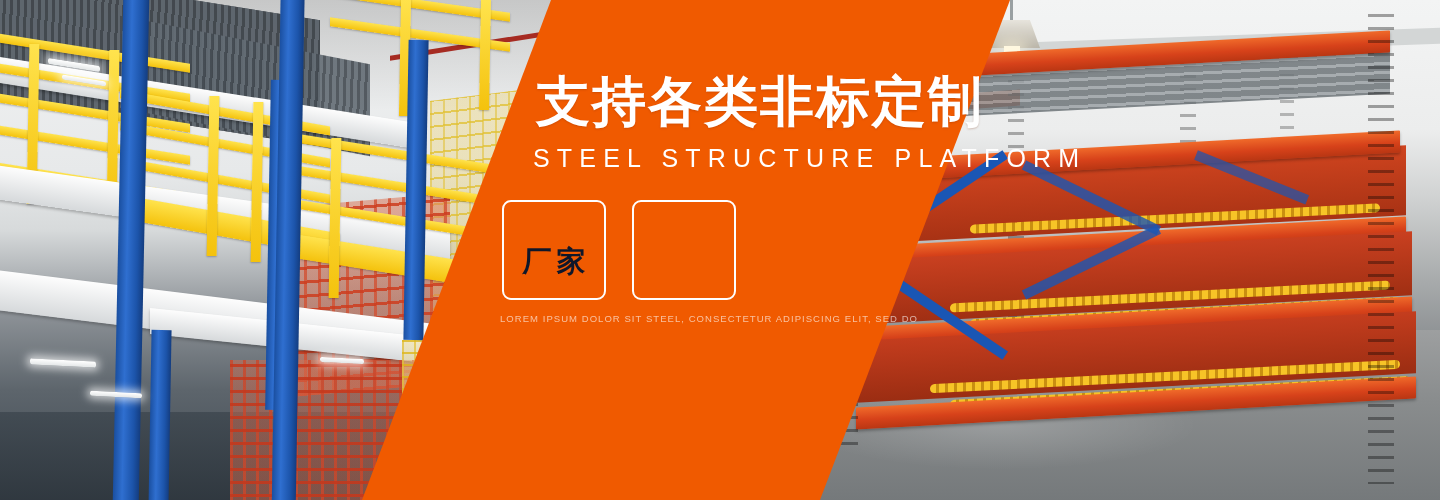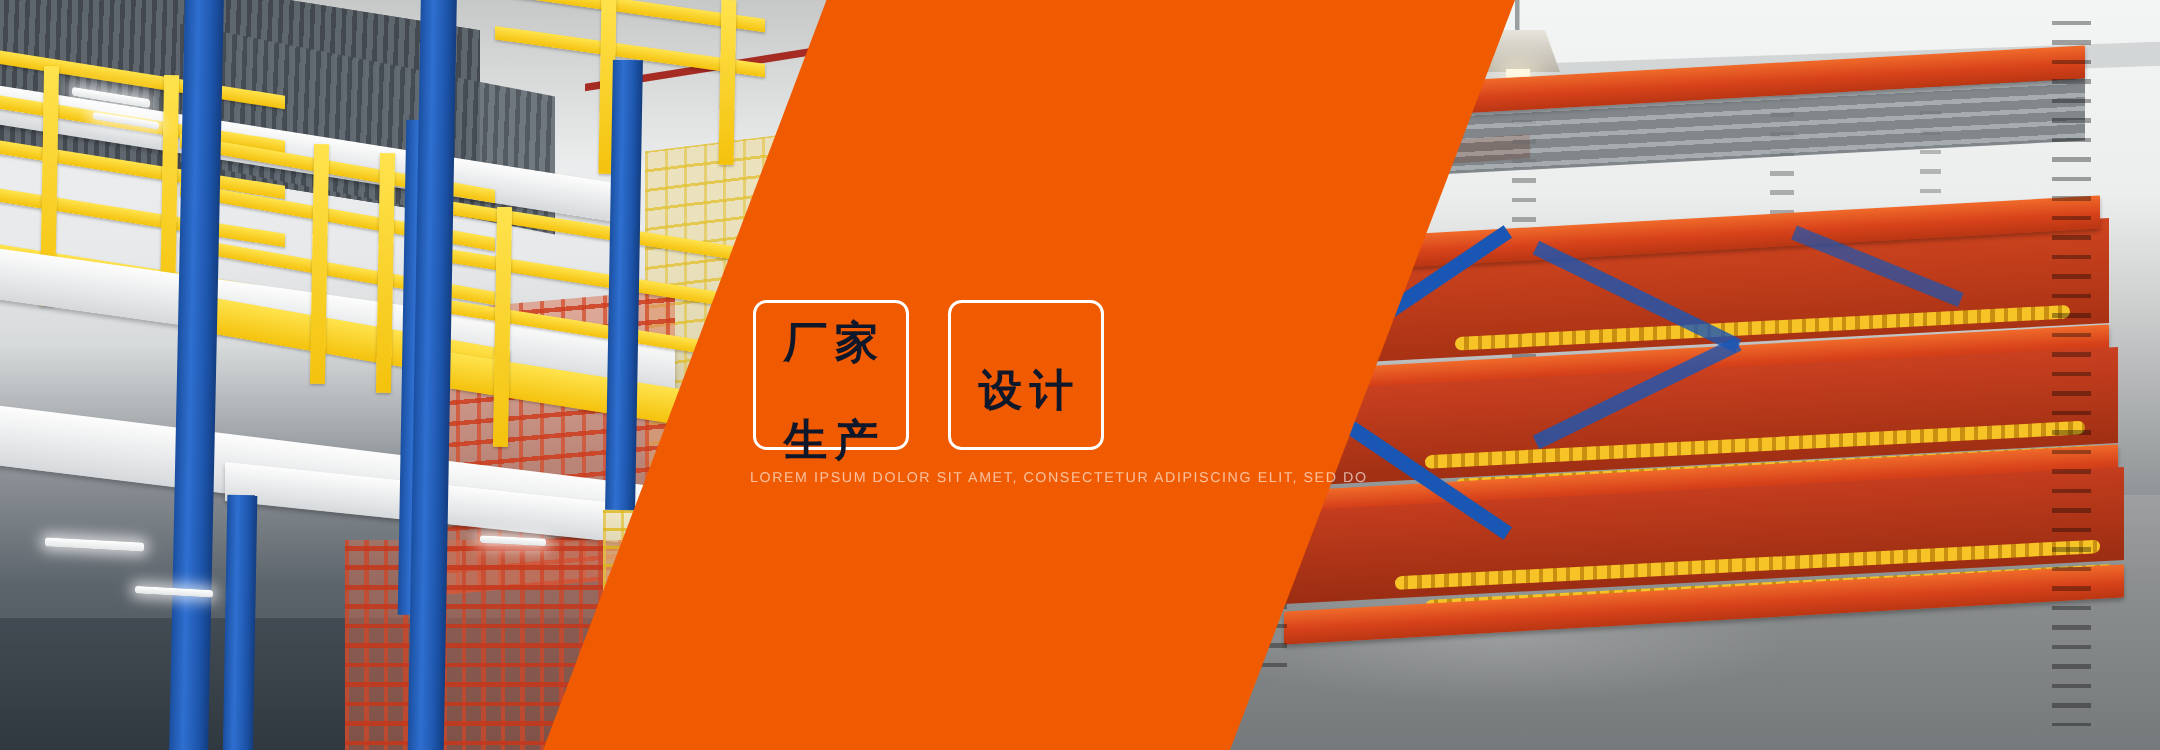--- a/index.html
+++ b/index.html
@@ -295,31 +295,31 @@
     <div class="rp brace bz1"></div>
     <div class="rp brace bz2"></div>
     <div class="rp upright up-perf u1"></div>
     <div class="rp upright up-perf u2"></div>
   </div>
 
   <div id="orange-panel"></div>
 
   <div id="content">
 
-
+    <div id="headline">支持各类非标定制</div>
+
+    <div id="subtitle">STEEL STRUCTURE PLATFORM</div>
 
     <div id="badges">
       <div class="badge">
         <span>厂家</span>
-        <span>生产</span>
       </div>
       <div class="badge">
-        <span>设计</span>
       </div>
     </div>
 
     <div id="lorem">
-      <div>LOREM IPSUM DOLOR SIT AMET, CONSECTETUR ADIPISCING ELIT, SED DO</div>
+      <div>LOREM IPSUM DOLOR SIT STEEL, CONSECTETUR ADIPISCING ELIT, SED DO</div>
     </div>
 
 
   </div>
 </div>
 
 </body></html>

